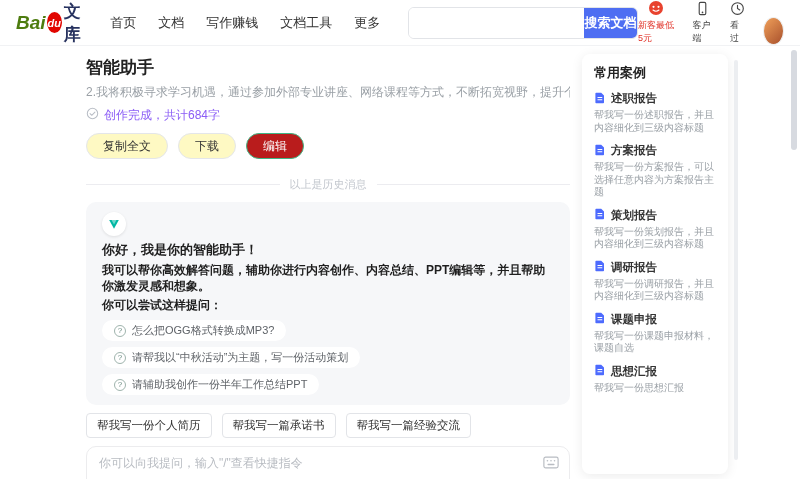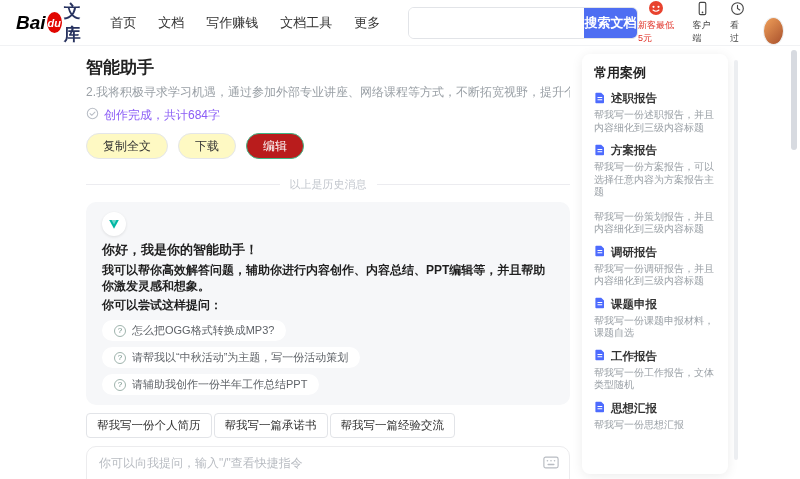--- a/index.html
+++ b/index.html
@@ -3,21 +3,21 @@
 <meta charset="utf-8">
 <style>
   * { margin:0; padding:0; box-sizing:border-box; }
   html,body { width:800px; height:479px; overflow:hidden; background:#fff;
     font-family:"Liberation Sans","DejaVu Sans",sans-serif; }
 
   
   .header { height:46px; display:flex; align-items:center; padding:0 16px;
     border-bottom:1px solid #f1f2f4; background:#fff; position:relative; }
   .logo { display:flex; align-items:center; margin-right:22px; cursor:pointer; }
-  .logo .bai { color:#000000; font-size:19px; font-weight:bold; font-style:italic; }
+  .logo .bai { color:#4d7c0f; font-size:19px; font-weight:bold; font-style:italic; }
   .logo .du { width:21px; height:21px; background:#e10601; color:#fff; border-radius:50%;
     font-size:11px; font-weight:bold; font-style:italic; display:flex; align-items:center;
     justify-content:center; margin:0 2px 0 1px; }
   .logo .wk { color:#27325f; font-size:17px; font-weight:bold; }
   .nav { display:flex; gap:22px; font-size:13px; color:#333; }
   .nav span { cursor:pointer; white-space:nowrap; }
   .searchbox { display:flex; margin-left:28px; width:278px; height:32px;
     border:1px solid #e2e4e8; border-radius:6px; overflow:hidden; }
   .searchbox input { flex:1; border:none; outline:none; padding:0 10px; font-size:12px; }
   .searchbox button { width:82px; border:none; background:#4e6ef2; color:#fff;
@@ -58,21 +58,21 @@
   .greeting { font-size:13px; font-weight:bold; color:#1f1f1f; margin-top:5px; }
   .intro { font-size:12px; font-weight:bold; color:#1f1f1f; margin-top:3px; line-height:16px; }
   .hint { font-size:12px; font-weight:bold; color:#1f1f1f; margin-top:3px; }
   .chip { display:flex; width:fit-content; align-items:center; gap:6px; background:#fff;
     border-radius:13px; padding:3px 12px; font-size:11px; color:#5f6368; margin-top:6px;
     cursor:pointer; }
   .qicon { width:12px; height:12px; border:1px solid #9fb4ad; border-radius:50%;
     font-size:8px; color:#6c8c83; display:flex; align-items:center; justify-content:center;
     flex:none; }
 
-  .quick-prompts { display:flex; gap:2px; margin-top:8px; }
+  .quick-prompts { display:flex; gap:10px; margin-top:8px; }
   .qp { border:1px solid #e2e4e8; border-radius:4px; padding:4px 10px; font-size:11.5px;
     color:#333; background:#fff; cursor:pointer; white-space:nowrap; }
 
   .composer { margin-top:8px; border:1px solid #ececee; border-radius:10px; height:58px;
     position:relative; padding:8px 34px 8px 12px; background:#fff; }
   .composer textarea { width:100%; height:26px; border:none; outline:none; resize:none;
     font-size:12px; color:#333; font-family:inherit; }
   .composer textarea::placeholder { color:#b8bcc2; }
   .kbd-icon { position:absolute; right:10px; top:8px; cursor:pointer; }
 
@@ -241,20 +241,28 @@
               <path d="M2.2.8h5L10 3.6V10.4a.8.8 0 0 1-.8.8H2.2a.8.8 0 0 1-.8-.8V1.6a.8.8 0 0 1 .8-.8z" fill="#4d6bfe"></path>
               <rect x="3.4" y="5" width="5" height="1" rx=".5" fill="#fff"></rect>
               <rect x="3.4" y="7.2" width="5" height="1" rx=".5" fill="#fff"></rect>
             </svg></span>
         <span>方案报告</span>
       </div>
       <div class="case-desc">帮我写一份方案报告，可以选择任意内容为方案报告主题</div>
     </div>
 
     <div class="case">
+      <div class="case-head">
+        <span><svg width="12" height="12" viewBox="0 0 12 12">
+              <path d="M2.2.8h5L10 3.6V10.4a.8.8 0 0 1-.8.8H2.2a.8.8 0 0 1-.8-.8V1.6a.8.8 0 0 1 .8-.8z" fill="#4d6bfe"></path>
+              <rect x="3.4" y="5" width="5" height="1" rx=".5" fill="#fff"></rect>
+              <rect x="3.4" y="7.2" width="5" height="1" rx=".5" fill="#fff"></rect>
+            </svg></span>
+        <span>策划报告</span>
+      </div>
       <div class="case-desc">帮我写一份策划报告，并且内容细化到三级内容标题</div>
     </div>
 
     <div class="case">
       <div class="case-head">
         <span><svg width="12" height="12" viewBox="0 0 12 12">
               <path d="M2.2.8h5L10 3.6V10.4a.8.8 0 0 1-.8.8H2.2a.8.8 0 0 1-.8-.8V1.6a.8.8 0 0 1 .8-.8z" fill="#4d6bfe"></path>
               <rect x="3.4" y="5" width="5" height="1" rx=".5" fill="#fff"></rect>
               <rect x="3.4" y="7.2" width="5" height="1" rx=".5" fill="#fff"></rect>
             </svg></span>
@@ -268,31 +276,20 @@
         <span><svg width="12" height="12" viewBox="0 0 12 12">
               <path d="M2.2.8h5L10 3.6V10.4a.8.8 0 0 1-.8.8H2.2a.8.8 0 0 1-.8-.8V1.6a.8.8 0 0 1 .8-.8z" fill="#4d6bfe"></path>
               <rect x="3.4" y="5" width="5" height="1" rx=".5" fill="#fff"></rect>
               <rect x="3.4" y="7.2" width="5" height="1" rx=".5" fill="#fff"></rect>
             </svg></span>
         <span>课题申报</span>
       </div>
       <div class="case-desc">帮我写一份课题申报材料，课题自选</div>
     </div>
 
-    <div class="case">
-      <div class="case-head">
-        <span><svg width="12" height="12" viewBox="0 0 12 12">
-              <path d="M2.2.8h5L10 3.6V10.4a.8.8 0 0 1-.8.8H2.2a.8.8 0 0 1-.8-.8V1.6a.8.8 0 0 1 .8-.8z" fill="#4d6bfe"></path>
-              <rect x="3.4" y="5" width="5" height="1" rx=".5" fill="#fff"></rect>
-              <rect x="3.4" y="7.2" width="5" height="1" rx=".5" fill="#fff"></rect>
-            </svg></span>
-        <span>工作报告</span>
-      </div>
-      <div class="case-desc">帮我写一份工作报告，文体类型随机</div>
-    </div>
 
     <div class="case">
       <div class="case-head">
         <span><svg width="12" height="12" viewBox="0 0 12 12">
               <path d="M2.2.8h5L10 3.6V10.4a.8.8 0 0 1-.8.8H2.2a.8.8 0 0 1-.8-.8V1.6a.8.8 0 0 1 .8-.8z" fill="#4d6bfe"></path>
               <rect x="3.4" y="5" width="5" height="1" rx=".5" fill="#fff"></rect>
               <rect x="3.4" y="7.2" width="5" height="1" rx=".5" fill="#fff"></rect>
             </svg></span>
         <span>思想汇报</span>
       </div>

